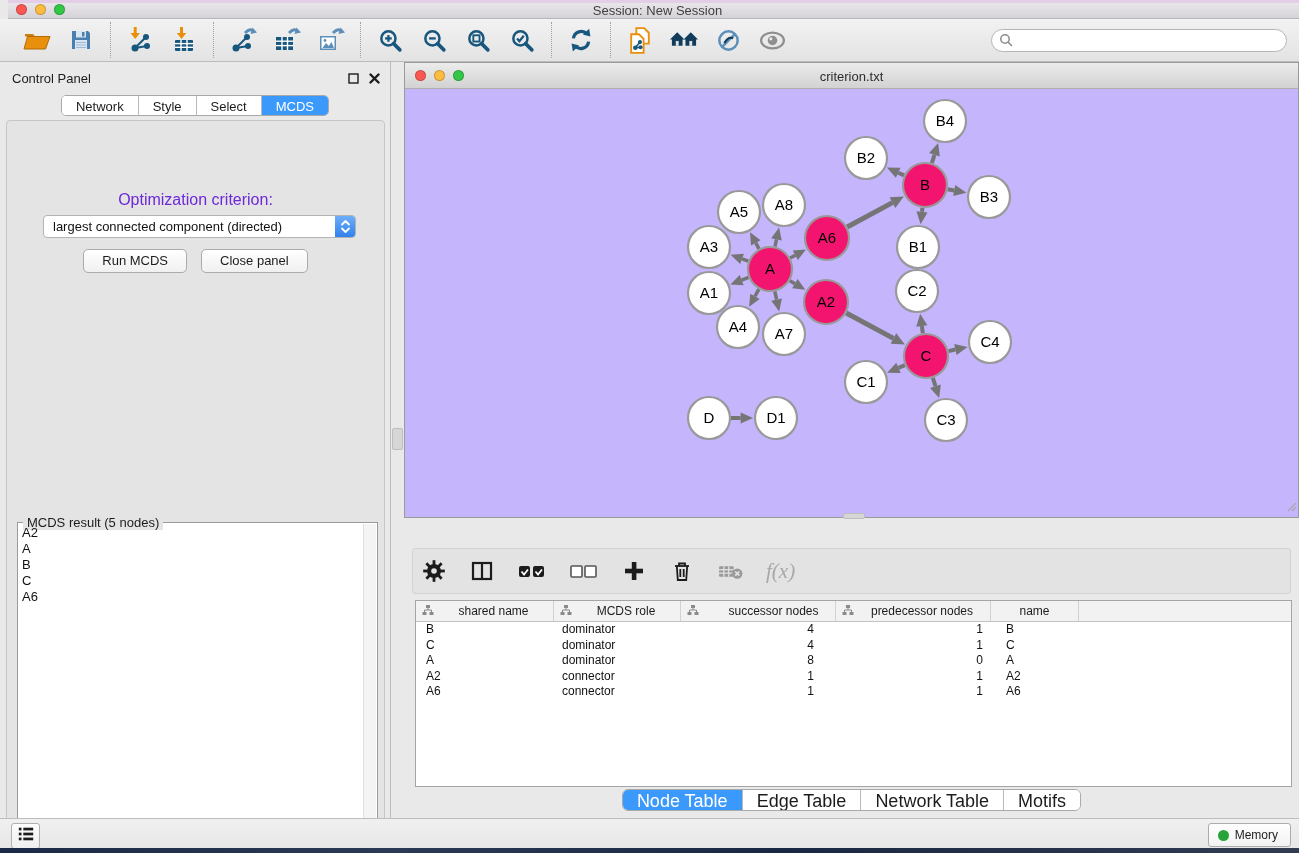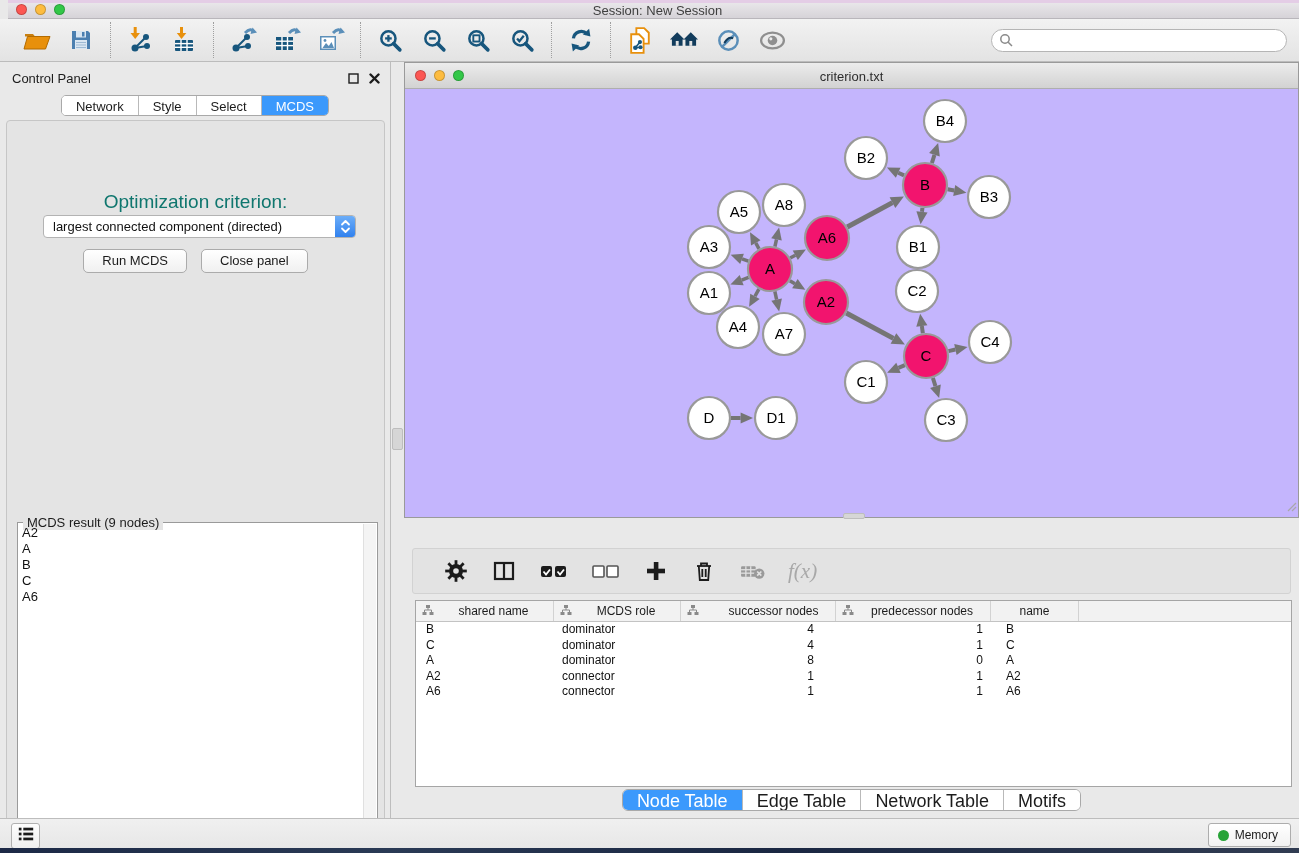--- a/index.html
+++ b/index.html
@@ -36,21 +36,21 @@
   .panel-title { position:absolute; left:12px; top:9px; font-size:13px; color:#1c1c1c; }
   .panel-icons { position:absolute; right:10px; top:8px; display:flex; gap:10px; align-items:center; }
   .cp-tabs { position:absolute; left:0; top:33px; width:100%; display:flex; justify-content:center; }
   .seg { display:flex; border:1px solid #a9a9a9; border-radius:5px; overflow:hidden; background:#fff; height:21px; }
   .seg .tab { padding:0 14px; font-size:13px; line-height:21px; color:#1c1c1c; background:#fff;
     border-right:1px solid #b9b9b9; cursor:default; }
   .seg .tab:last-child { border-right:none; }
   .seg .tab.sel { background:#3b99fc; color:#fff; }
   .cp-card { position:absolute; left:6px; top:58px; width:379px; height:745px;
     background:#e4e4e4; border:1px solid #c6c6c6; border-radius:4px; }
-  .opt-label { position:absolute; left:0; width:100%; top:70px; text-align:center; font-size:19px; color:#0f766e; }
+  .opt-label { position:absolute; left:0; width:100%; top:70px; text-align:center; font-size:16px; color:#6d28d9; }
   .combo { position:absolute; left:36px; top:94px; width:313px; height:23px; background:#fff;
     border:1px solid #b3b3b3; border-radius:4px; font-size:13px; line-height:21px; padding-left:9px; color:#111;
     white-space:nowrap; overflow:hidden; }
   .combo-step { position:absolute; right:-1px; top:-1px; width:21px; height:23px; border-radius:0 4px 4px 0;
     background:linear-gradient(#6fb0f9,#2e7fee); display:flex; align-items:center; justify-content:center; }
   .btn-row { position:absolute; left:0; top:128px; width:100%; display:flex; justify-content:center; gap:14px; }
   .mac-btn { height:24px; padding:0 18px; background:linear-gradient(#ffffff,#f0f0f0);
     border:1px solid #ababab; border-radius:5px; font-size:13px; color:#1c1c1c; line-height:22px; cursor:default; }
   .result-group { position:absolute; left:10px; top:394px; width:361px; height:341px; }
   .result-border { position:absolute; left:0; top:7px; width:100%; height:334px; border:1px solid #9a9a9a; background:#fff; }
@@ -68,21 +68,21 @@
   .net-canvas { position:relative; width:893px; height:428px; background:#c4b5fd; overflow:hidden; }
   .net-canvas svg text { font-family:"Liberation Sans", sans-serif; }
   .grip { position:absolute; right:1px; bottom:1px; }
   .split-handle-v { position:absolute; left:392px; top:428px; width:11px; height:22px; background:#d6d6d6; border:1px solid #bdbdbd; border-radius:2px; }
   .split-handle-h { position:absolute; left:843px; top:513px; width:22px; height:6px; background:#d6d6d6; border:1px solid #bdbdbd; border-radius:2px; }
 
   
   .table-panel { position:absolute; left:404px; top:520px; width:895px; height:298px; background:#e9e9e9; }
   .tp-toolbar { position:absolute; left:8px; top:28px; width:879px; height:46px;
     background:#e3e3e3; border:1px solid #d2d2d2; border-radius:3px;
-    display:flex; align-items:center; gap:22px; padding-left:30px; }
+    display:flex; align-items:center; gap:22px; padding-left:8px; }
   .tp-btn { display:flex; align-items:center; justify-content:center; min-width:26px; height:28px; cursor:default; }
   .fx { font-family:"Liberation Serif", serif; font-style:italic; font-size:21px; color:#a8a8a8; }
   .grid { position:absolute; left:11px; top:80px; width:877px; height:187px; background:#fff; border:1px solid #a5a5a5; }
   .grid-header { display:flex; height:21px; background:#f2f2f2; border-bottom:1px solid #c3c3c3; }
   .gh-cell { display:flex; align-items:center; border-right:1px solid #d2d2d2; font-size:12px; color:#1c1c1c; position:relative; }
   .gh-cell .gh-label { flex:1; text-align:center; }
   .gh-cell .tree { margin-left:6px; }
   .grid-body { position:relative; }
   .grid-row { display:flex; height:15.6px; }
   .g-cell { font-size:12px; color:#111; line-height:15.6px; white-space:nowrap; overflow:hidden; }
@@ -343,21 +343,21 @@
               </g>
             </svg>
         </span>
       </div>
       <div class="btn-row">
         <button class="mac-btn">Run MCDS</button>
         <button class="mac-btn">Close panel</button>
       </div>
       <div class="result-group">
         <div class="result-border"></div>
-        <div class="result-title">MCDS result (9 nodes)</div>
+        <div class="result-title">MCDS result (5 nodes)</div>
         <div class="result-list" id="mcds-result-list">
             <div class="result-item">A2</div>
             <div class="result-item">A</div>
             <div class="result-item">B</div>
             <div class="result-item">C</div>
             <div class="result-item">A6</div>
           </div>
         <div class="result-scroll"></div>
       </div>
     </div>

